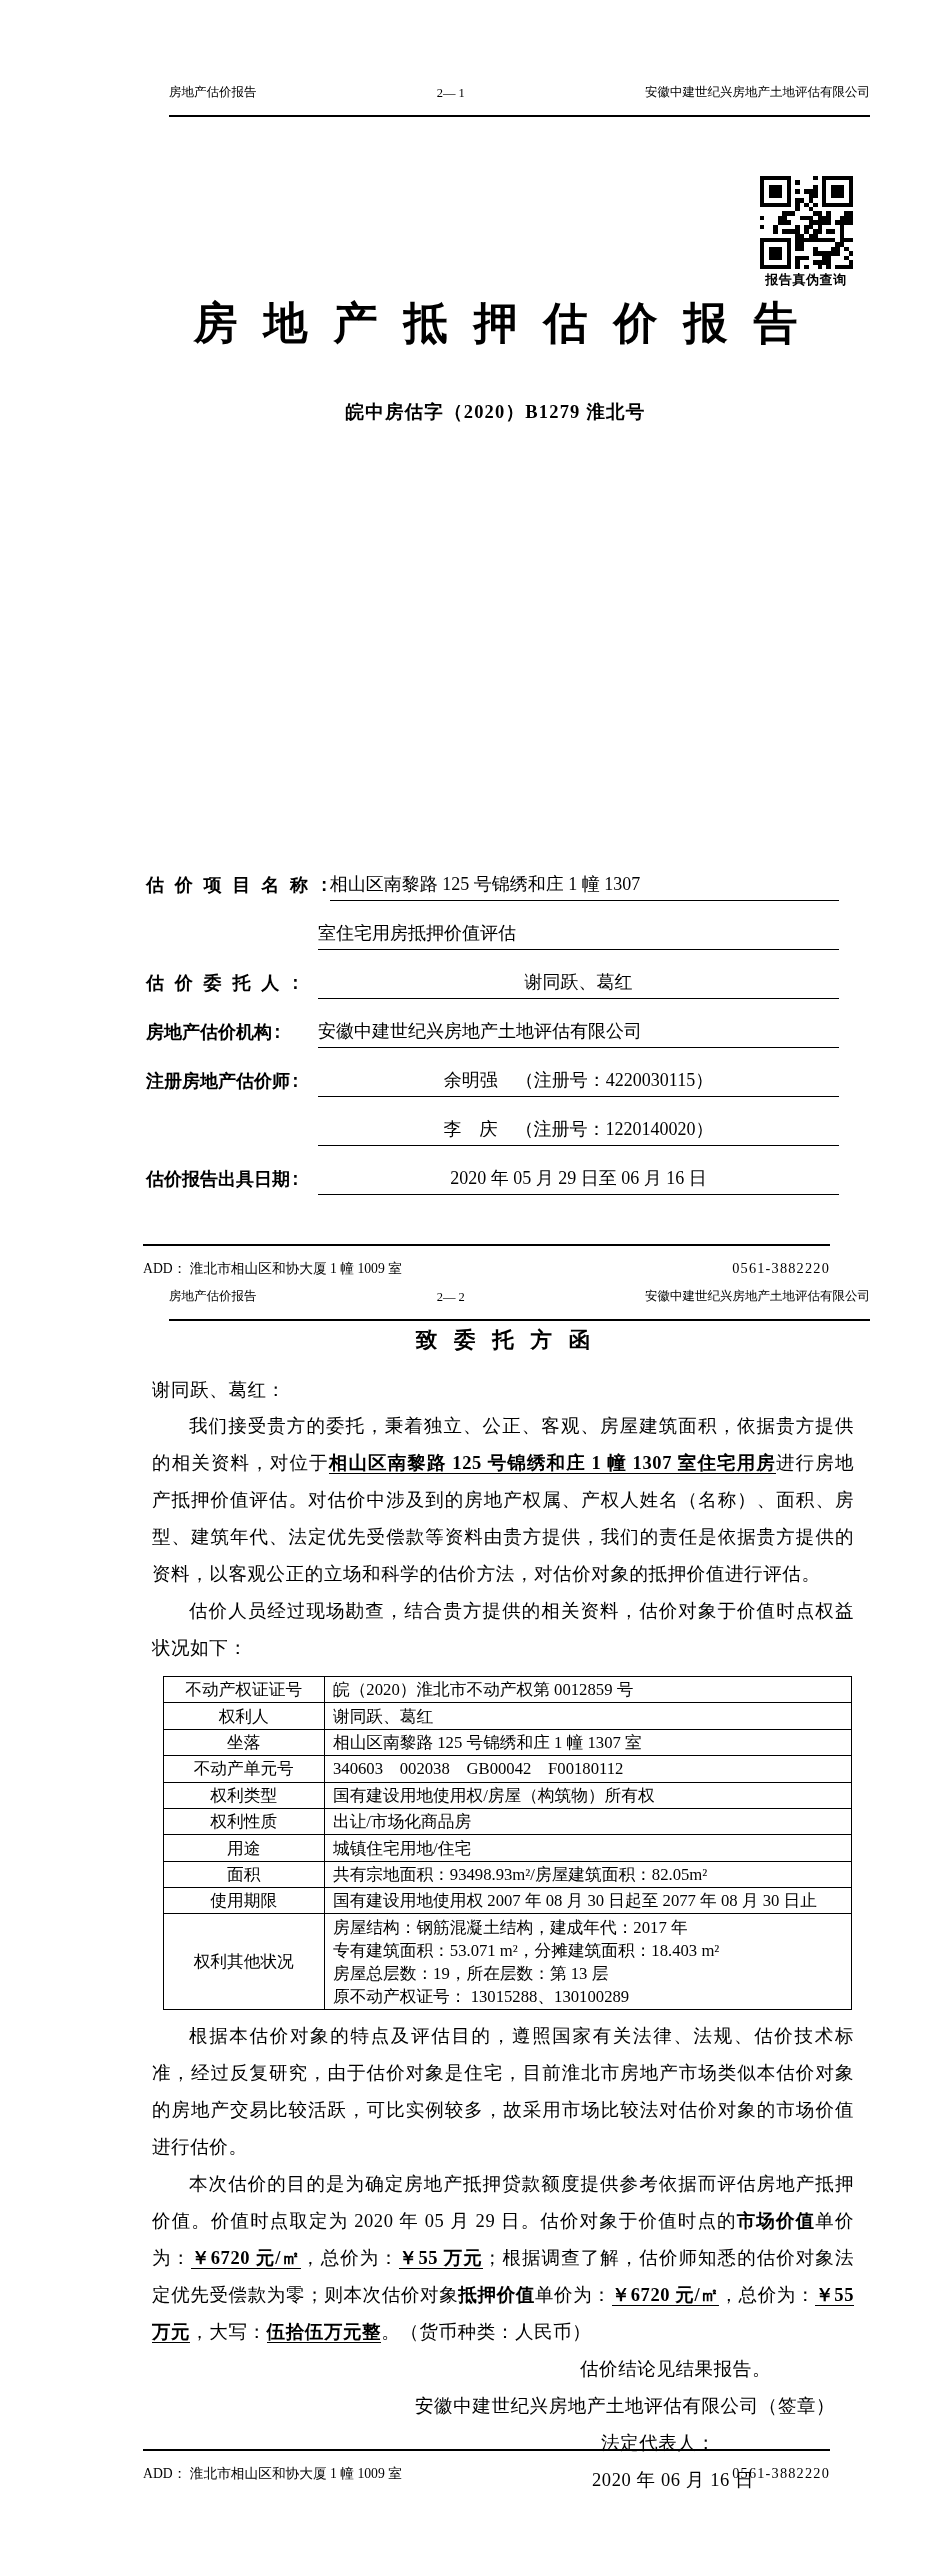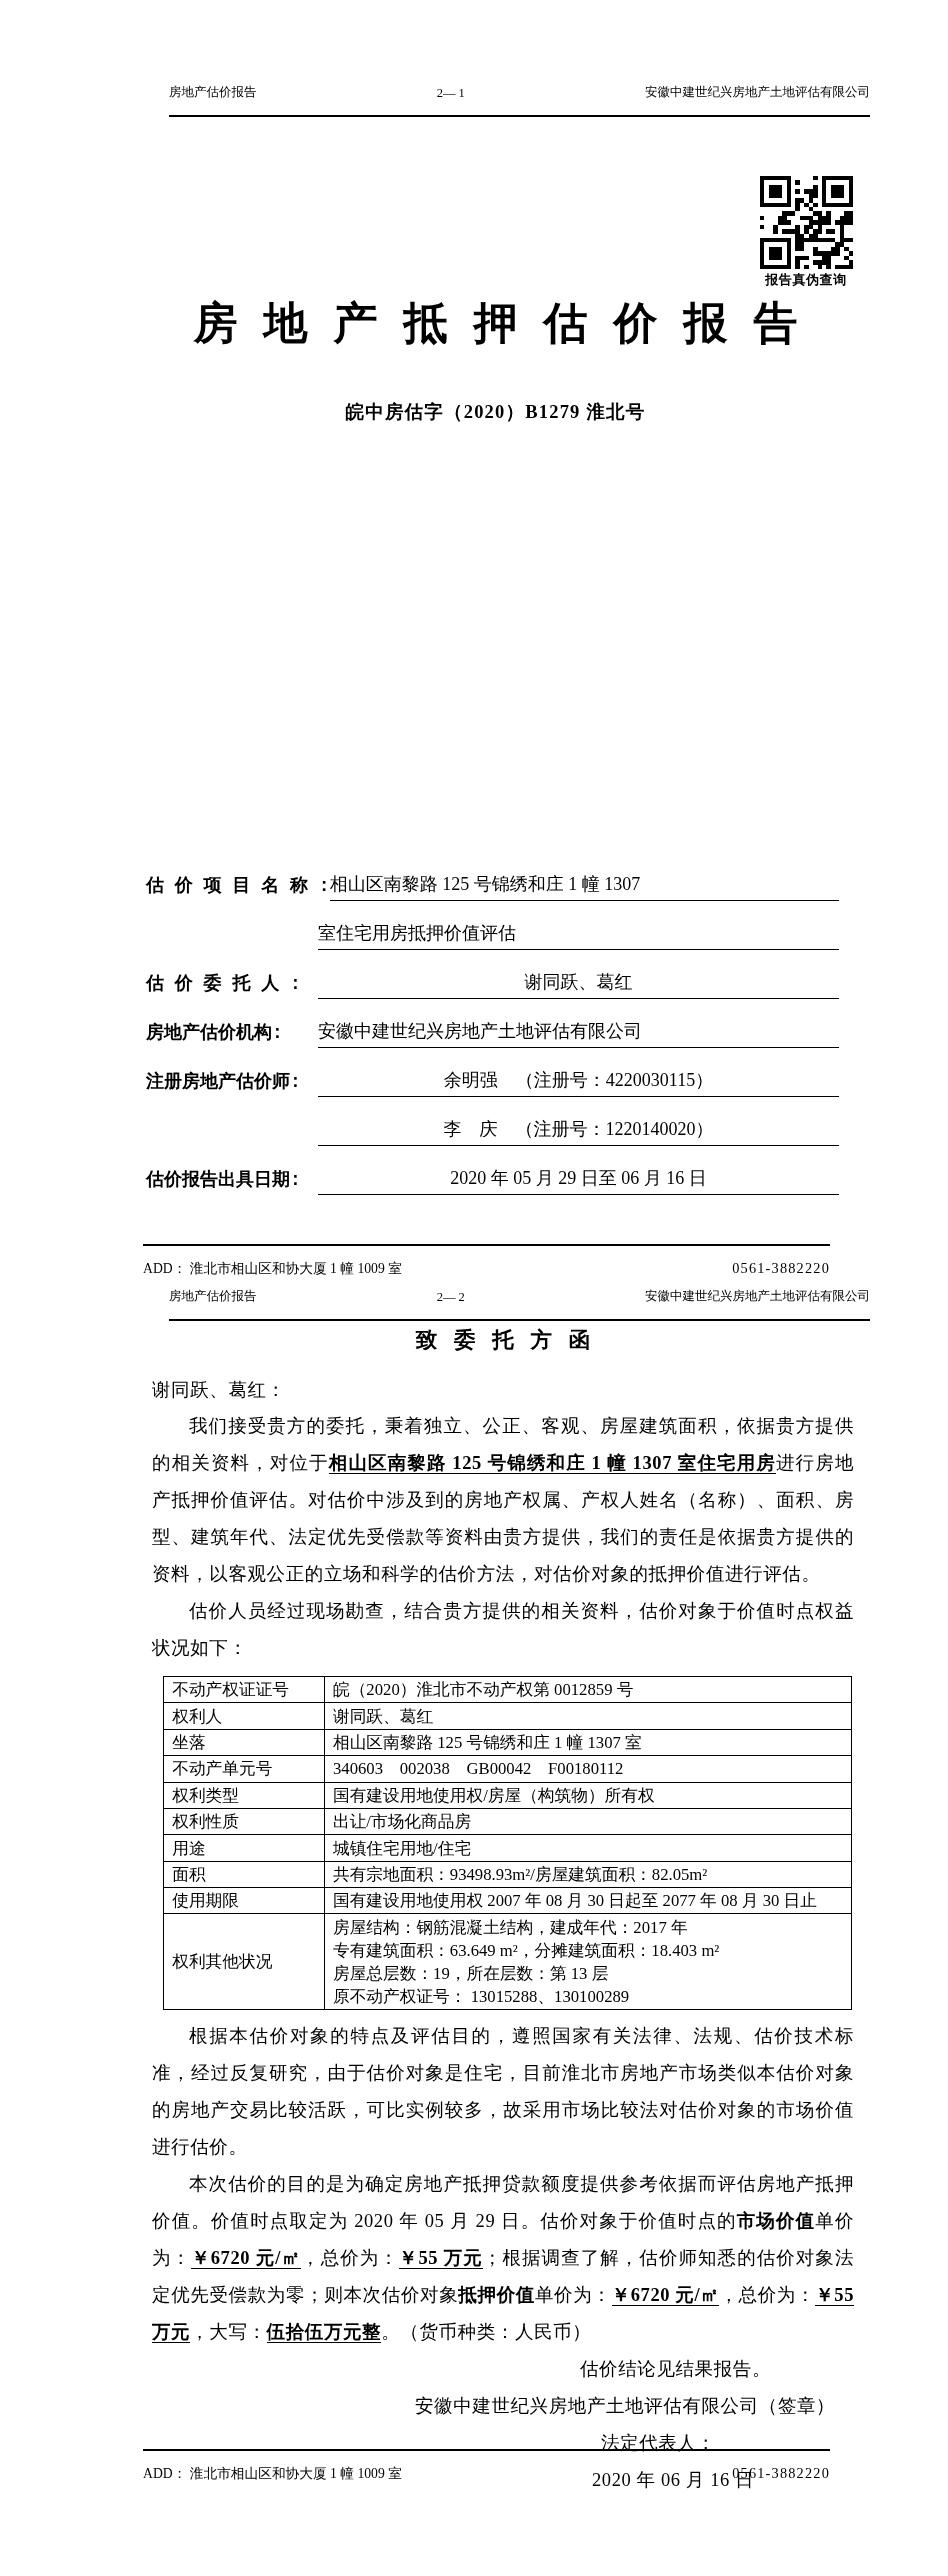--- a/index.html
+++ b/index.html
@@ -29,21 +29,21 @@
   .p2-body{top:1325px;left:152px;width:702px;font-size:18.5px;line-height:37px;letter-spacing:0.6px;}
   .letter-title{text-align:center;font-weight:bold;font-size:21.5px;letter-spacing:16.7px;text-indent:16.7px;line-height:31px;margin-bottom:15.5px;}
   .salutation{line-height:36px;}
   .para{text-align:justify;text-indent:2em;}
   .b{font-weight:bold;} .u{border-bottom:1.2px solid #000;}
   table.rights{border-collapse:collapse;margin:9.6px 0 8.4px 10.8px;width:689px;
                font-size:16.7px;letter-spacing:0;}
   table.rights,.rights td{border:1.2px solid #000;}
   table.rights{border-width:1.8px;}
   .rights td{padding:1.2px 8.4px;line-height:23px;vertical-align:middle;}
-  .rights td.lab{width:143px;}
+  .rights td.lab{width:143px;text-align:center;}
   .rights td div{white-space:pre-wrap;line-height:23px;}
   .closing-line{line-height:37px;white-space:nowrap;}
 </style>
 </head>
 <body>
 
 <div class="sheet">
 
   <div class="abs pg-header" style="top:84px;">
     <span>房地产估价报告</span>
@@ -363,21 +363,21 @@
             <td>共有宗地面积：93498.93m²/房屋建筑面积：82.05m²</td>
           </tr>
           <tr>
             <td class="lab">使用期限</td>
             <td>国有建设用地使用权 2007 年 08 月 30 日起至 2077 年 08 月 30 日止</td>
           </tr>
           <tr>
             <td class="lab">权利其他状况</td>
             <td>
               <div>房屋结构：钢筋混凝土结构，建成年代：2017 年</div>
-              <div>专有建筑面积：63.649 m²，分摊建筑面积：18.403 m²</div>
+              <div>专有建筑面积：53.071 m²，分摊建筑面积：18.403 m²</div>
               <div>房屋总层数：19，所在层数：第 13 层</div>
               <div>原不动产权证号： 13015288、130100289</div>
             </td>
           </tr>
         </tbody>
     </table>
 
     <div class="para">根据本估价对象的特点及评估目的，遵照国家有关法律、法规、估价技术标准，经过反复研究，由于估价对象是住宅，目前淮北市房地产市场类似本估价对象的房地产交易比较活跃，可比实例较多，故采用市场比较法对估价对象的市场价值进行估价。</div>
     <div class="para"><span>本次估价的目的是为确定房地产抵押贷款额度提供参考依据而评估房地产抵押价值。价值时点取定为 2020 年 05 月 29 日。估价对象于价值时点的</span><span class="b">市场价值</span><span>单价为：</span><span class="b u">￥6720 元/㎡</span><span>，总价为：</span><span class="b u">￥55 万元</span><span>；根据调查了解，估价师知悉的估价对象法定优先受偿款为零；则本次估价对象</span><span class="b">抵押价值</span><span>单价为：</span><span class="b u">￥6720 元/㎡</span><span>，总价为：</span><span class="b u">￥55 万元</span><span>，大写：</span><span class="b u">伍拾伍万元整</span><span>。（货币种类：人民币）</span></div>
 

